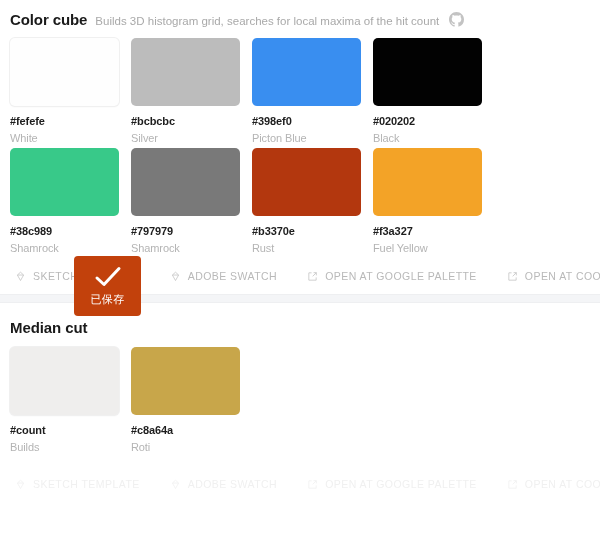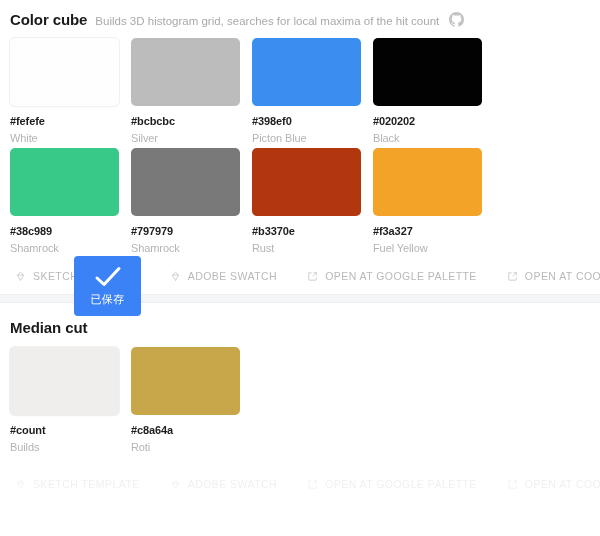--- a/index.html
+++ b/index.html
@@ -114,21 +114,21 @@
     margin-top: 12px;
   }
 
   
   .toast {
     position: absolute;
     left: 74px;
     top: 256px;
     width: 67px;
     height: 60px;
-    background: #3b82f6;
+    background: #c2410c;
     border-radius: 4px;
     display: flex;
     flex-direction: column;
     align-items: center;
     justify-content: center;
     gap: 3px;
     z-index: 50;
   }
   .toast-check { line-height: 0; }
   .toast-text {

